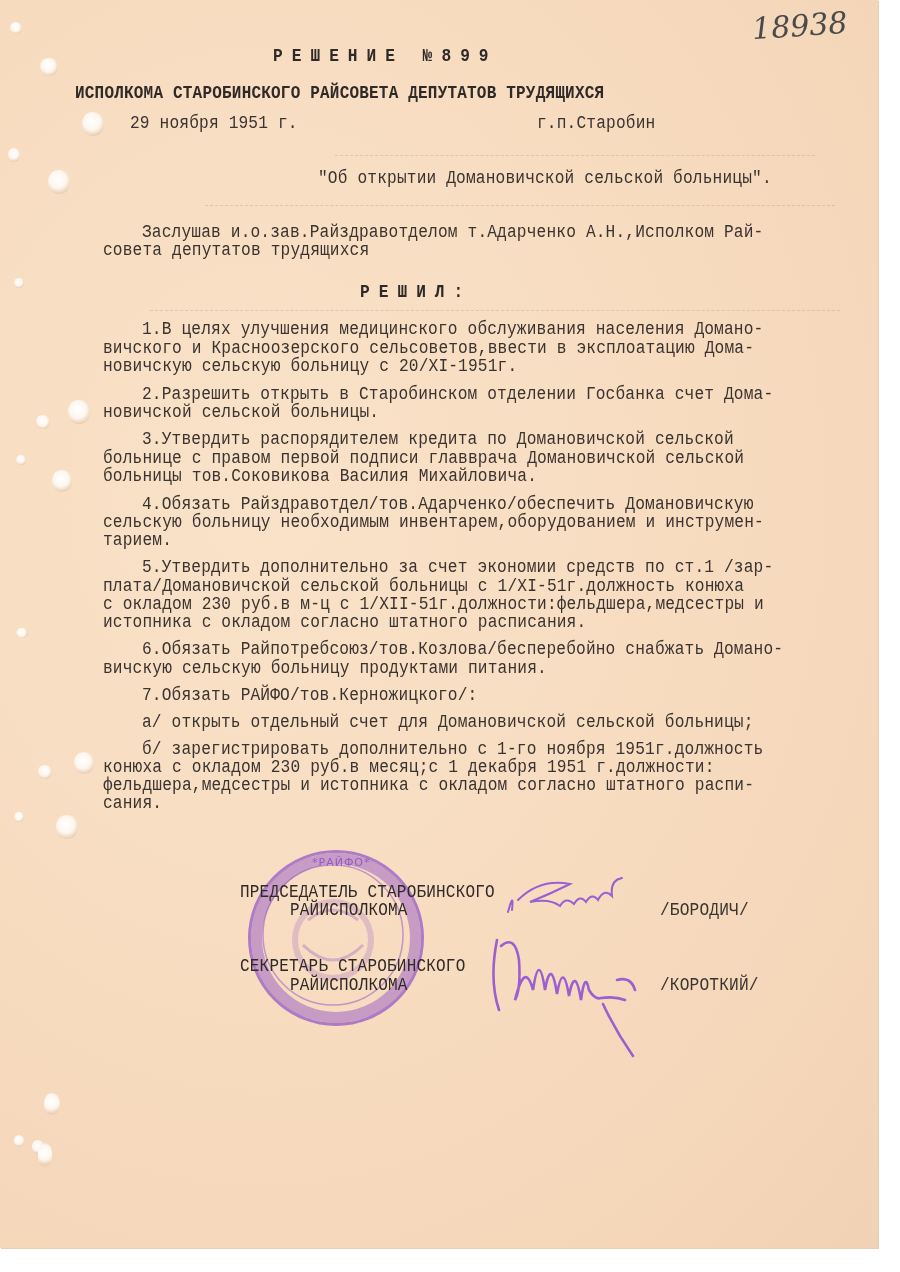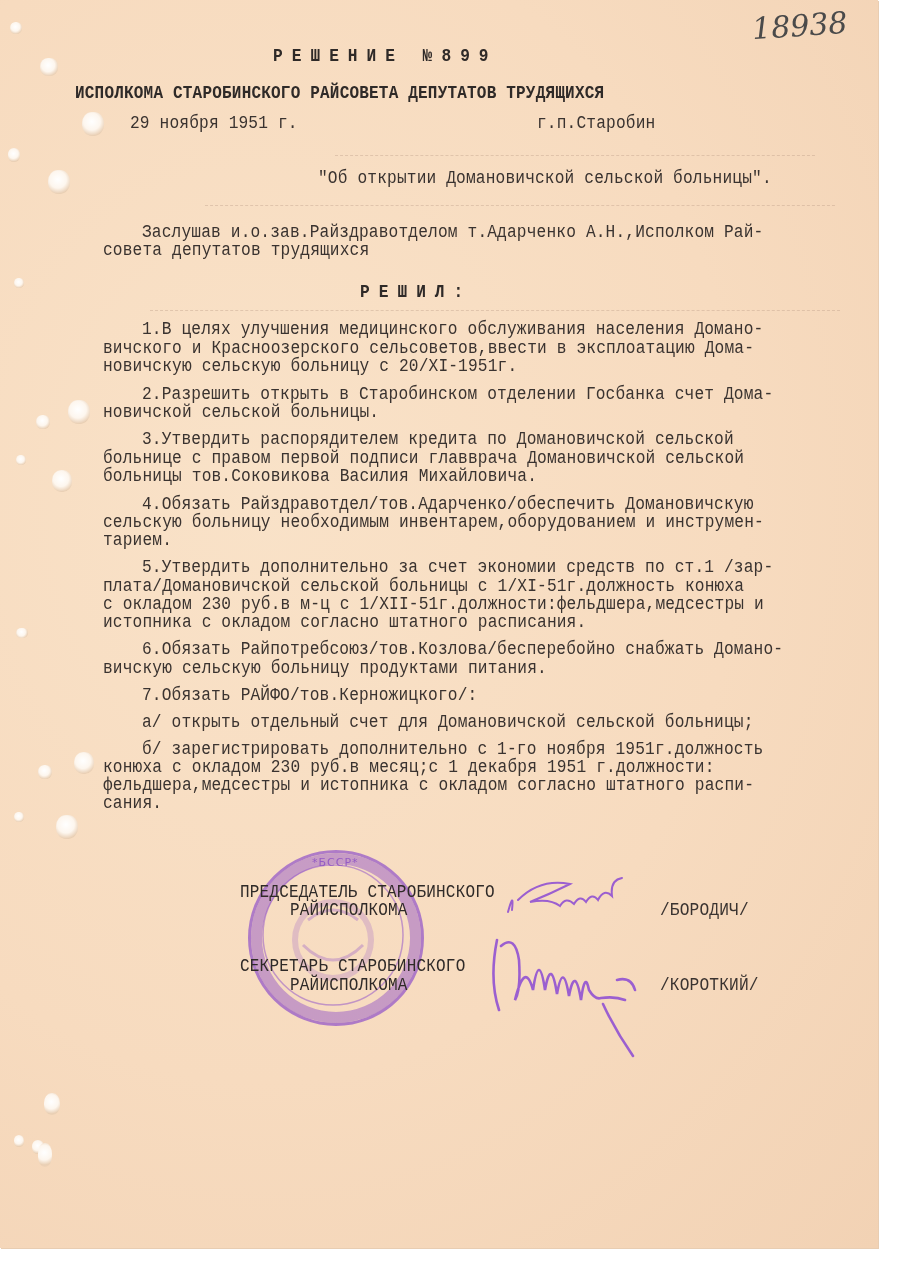--- a/index.html
+++ b/index.html
@@ -109,21 +109,21 @@
 <div class="ln" style="left:103px;top:777px;">фельдшера,медсестры и истопника с окладом согласно штатного распи-</div>
 <div class="ln" style="left:103px;top:795px;">сания.</div>
 
 <div class="stamp">
   <svg width="170" height="170" viewBox="0 0 170 170" style="position:absolute;left:-3px;top:-3px;">
     <circle cx="85" cy="85" r="70" fill="none" stroke="rgba(150,90,200,0.55)" stroke-width="1.5"></circle>
     <circle cx="85" cy="90" r="38" fill="none" stroke="rgba(150,90,200,0.25)" stroke-width="6"></circle>
     <path d="M60 70 Q85 50 110 70 M55 95 Q85 125 115 95" fill="none" stroke="rgba(150,90,200,0.35)" stroke-width="3"></path>
   </svg>
 </div>
-<div class="stamp-text" style="left:312px;top:856px;">*БССР*</div>
+<div class="stamp-text" style="left:312px;top:856px;">*РАЙФО*</div>
 
 <div class="ln hdr" style="left:240px;top:884px;font-weight:normal;">ПРЕДСЕДАТЕЛЬ СТАРОБИНСКОГО</div>
 <div class="ln hdr" style="left:290px;top:902px;font-weight:normal;">РАЙИСПОЛКОМА</div>
 <div class="ln" style="left:660px;top:902px;">/БОРОДИЧ/</div>
 
 <div class="ln hdr" style="left:240px;top:958px;font-weight:normal;">СЕКРЕТАРЬ СТАРОБИНСКОГО</div>
 <div class="ln hdr" style="left:290px;top:977px;font-weight:normal;">РАЙИСПОЛКОМА</div>
 <div class="ln" style="left:660px;top:977px;">/КОРОТКИЙ/</div>
 
 <svg class="sig" width="140" height="50" viewBox="0 0 140 50" style="left:500px;top:870px;">

